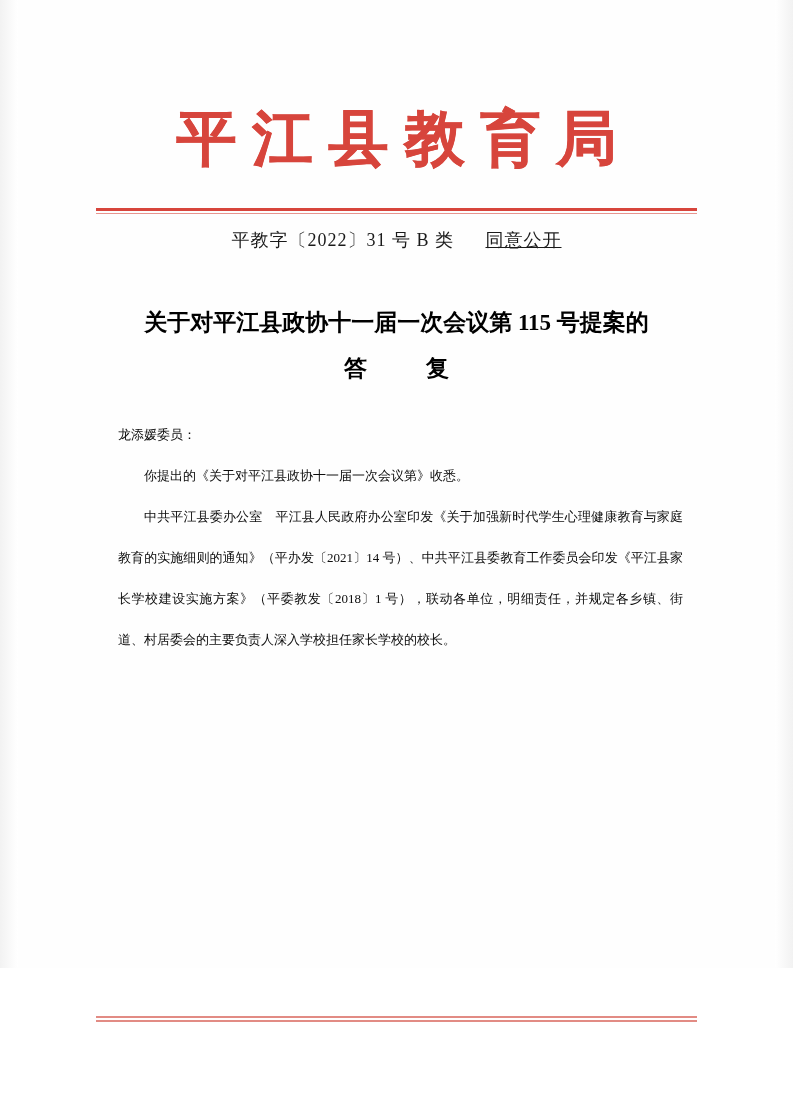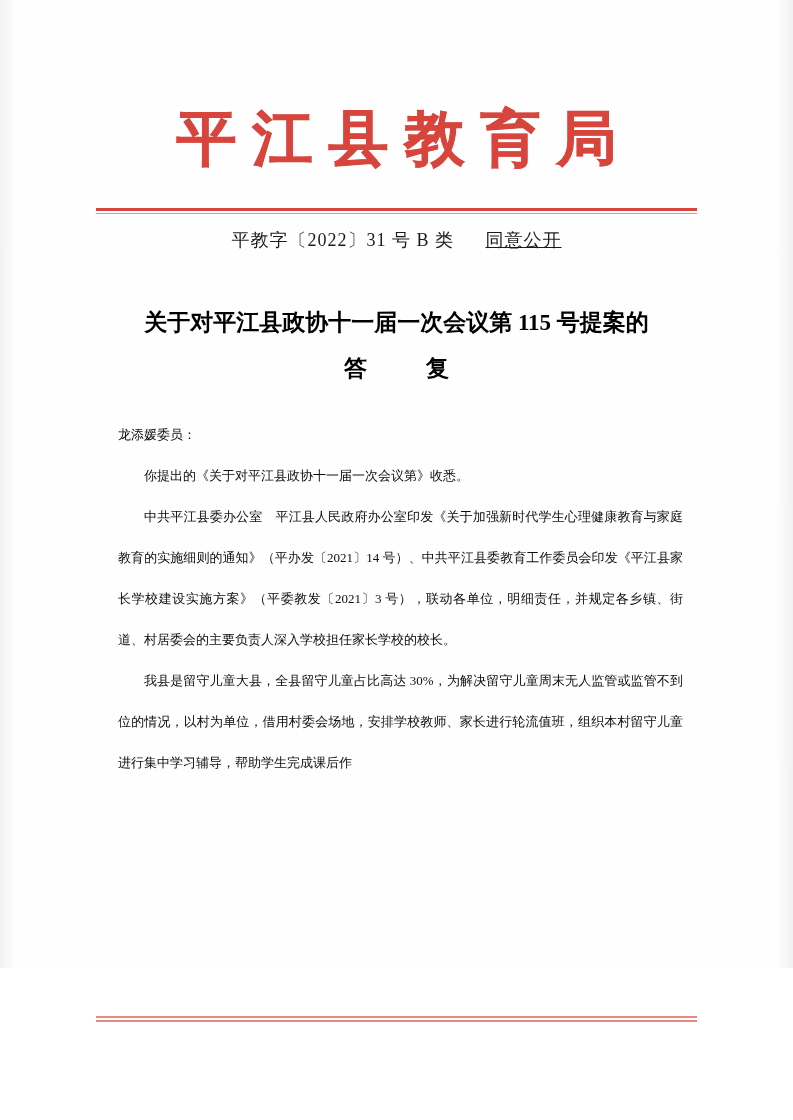--- a/index.html
+++ b/index.html
@@ -159,19 +159,18 @@
   </div>
 
   <div class="doc-title">
     <div class="line1">关于对平江县政协十一届一次会议第 115 号提案的</div>
     <div class="line2">答　复</div>
   </div>
 
   <div class="body-text">
     <p>龙添媛委员：</p>
     <p class="p-indent">你提出的《关于对平江县政协十一届一次会议第》收悉。</p>
-    <p class="p-indent">中共平江县委办公室　平江县人民政府办公室印发《关于加强新时代学生心理健康教育与家庭教育的实施细则的通知》（平办发〔2021〕14 号）、中共平江县委教育工作委员会印发《平江县家长学校建设实施方案》（平委教发〔2021〕3 号），联动各单位，明细责任，并规定各乡镇、街道、村居委会的主要负责人深入学校担任家长学校的校长。</p>
-    <p class="p-indent">我县是留守儿童大县，全县留守儿童占比高达 30%，为解决留守儿童周末无人监管或监管不到位的情况，以村为单位，借用村委会场地，安排学校教师、家长进行轮流值班，组织本村留守儿童进行集中学习辅导，帮助学生完成课后作</p>
+    <p class="p-indent">中共平江县委办公室　平江县人民政府办公室印发《关于加强新时代学生心理健康教育与家庭教育的实施细则的通知》（平办发〔2021〕14 号）、中共平江县委教育工作委员会印发《平江县家长学校建设实施方案》（平委教发〔2018〕1 号），联动各单位，明细责任，并规定各乡镇、街道、村居委会的主要负责人深入学校担任家长学校的校长。</p>
   </div>
 
   <div class="rule-bottom"></div>
 
 </div>
 
 </body></html>

